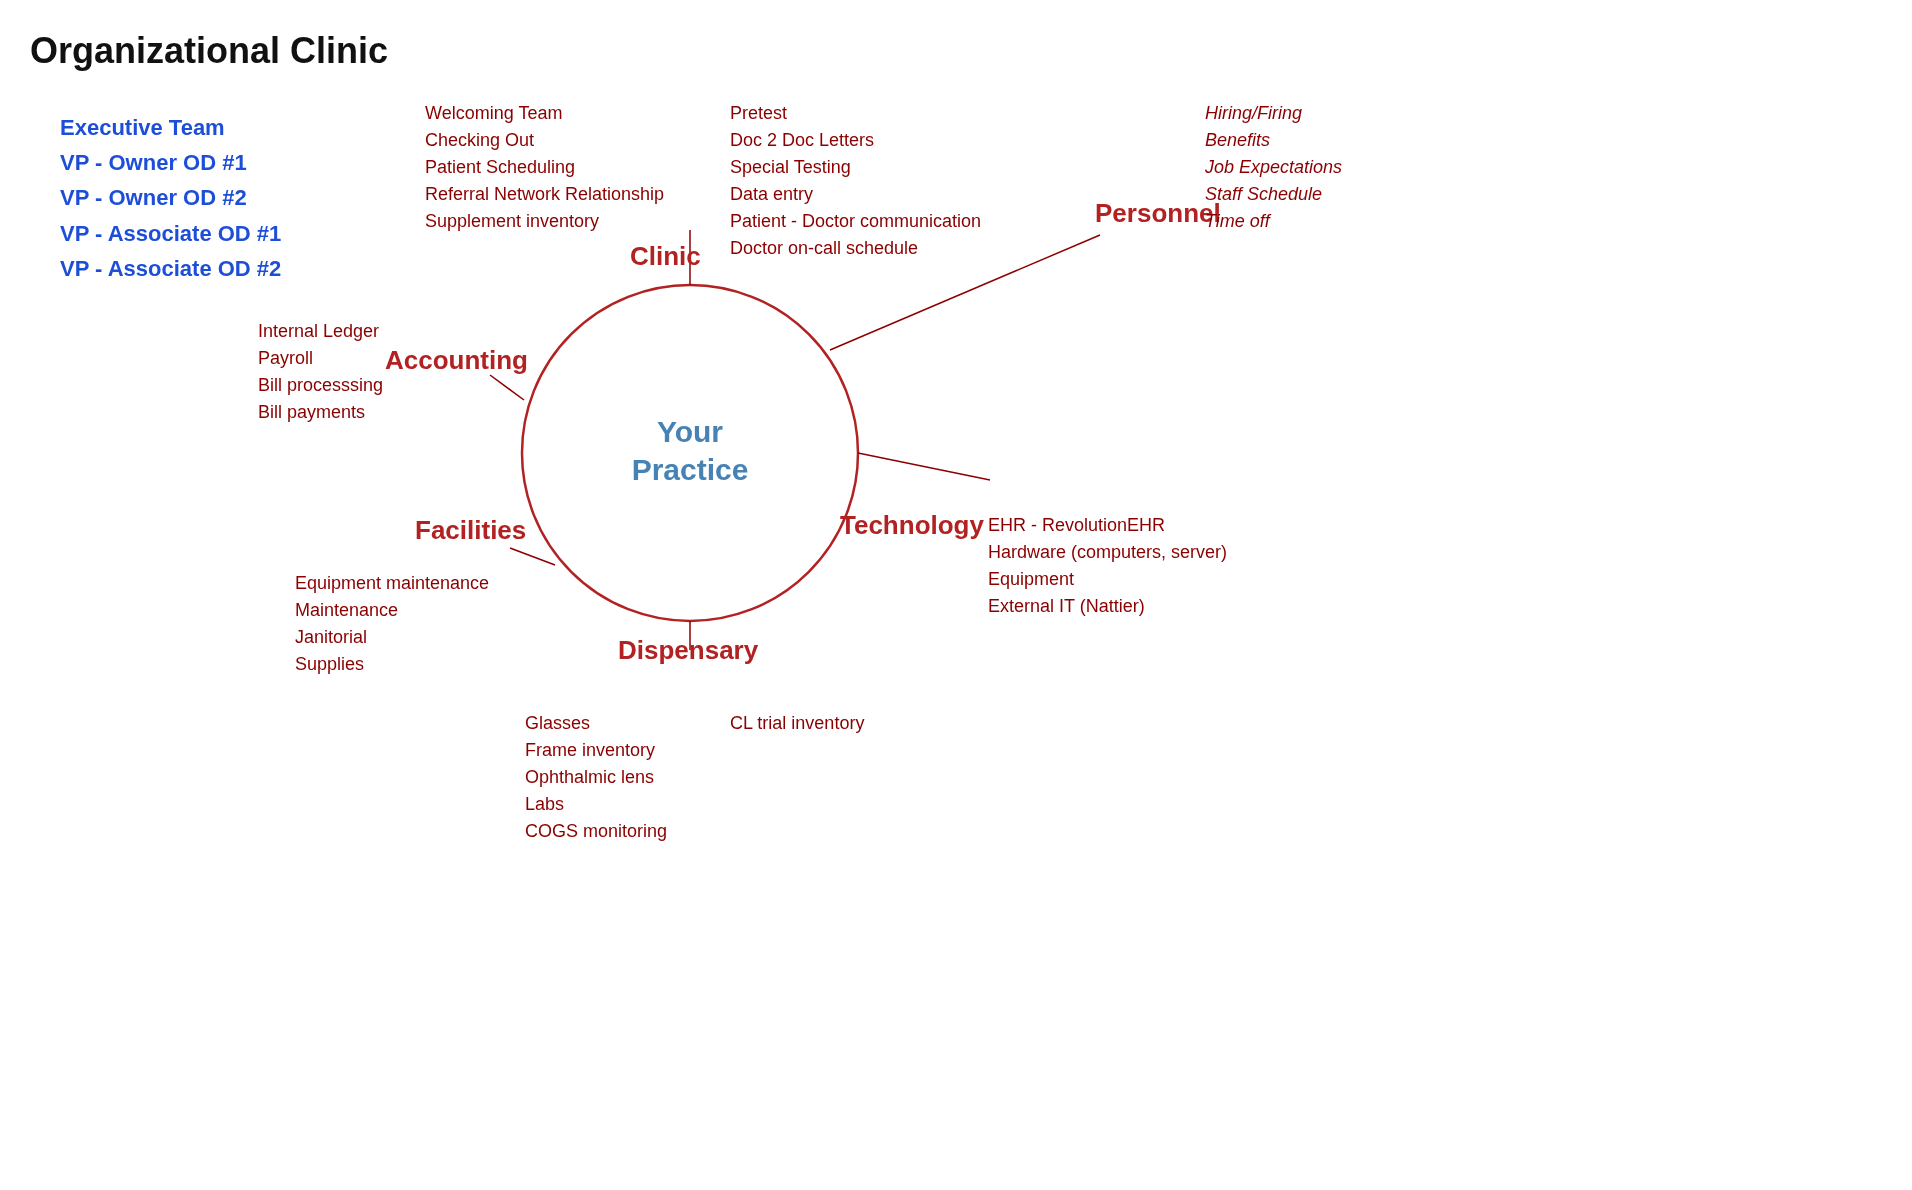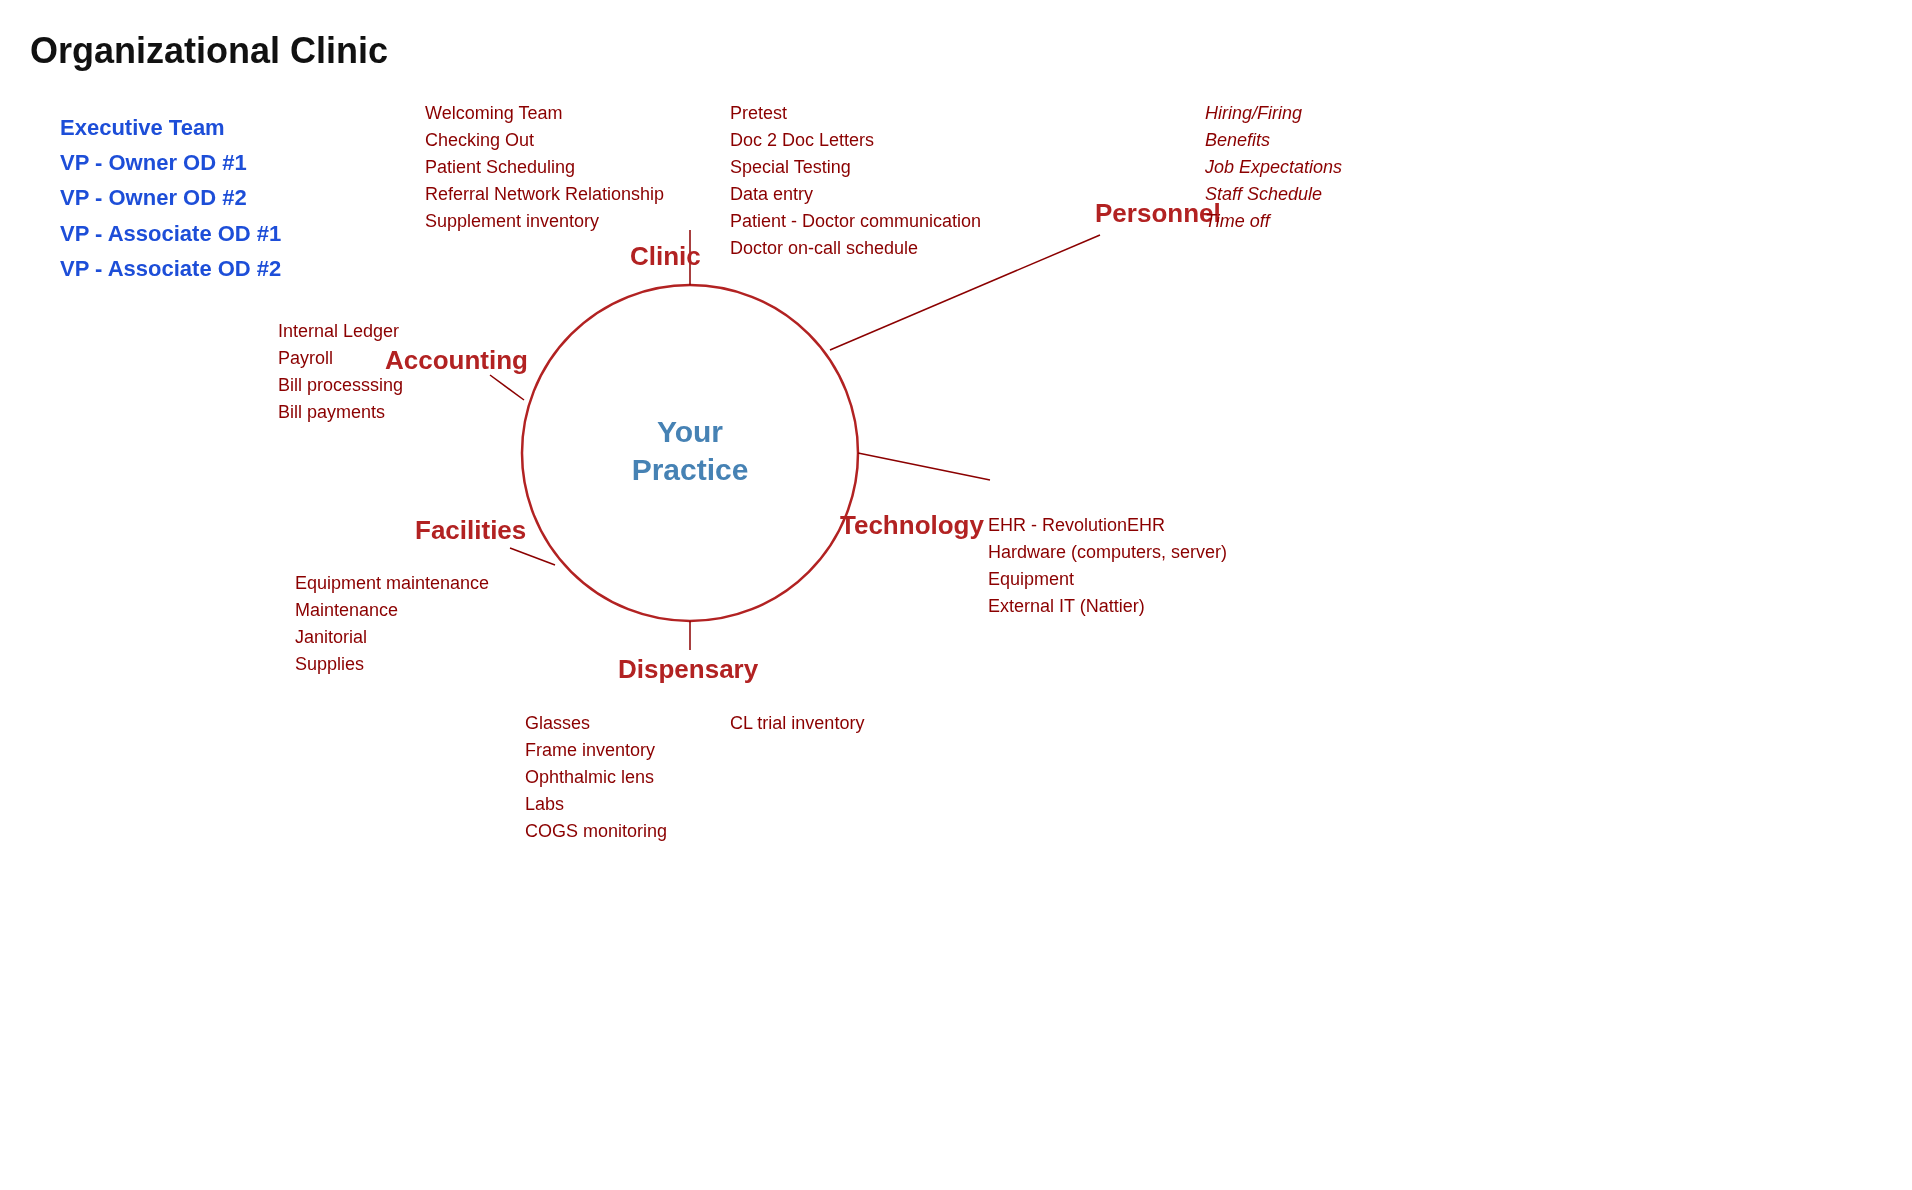--- a/index.html
+++ b/index.html
@@ -82,35 +82,35 @@
   <line x1="555" y1="565" x2="510" y2="548" stroke="#8b0000" stroke-width="1.5"></line>
 
   <line x1="690" y1="621" x2="690" y2="650" stroke="#8b0000" stroke-width="1.5"></line>
 </svg>
 
 <div class="cat-label" style="left:630px; top:200px;margin-top:41px;">Clinic</div>
 <div class="cat-label" style="left:1095px; top:198px;">Personnel</div>
 <div class="cat-label" style="left:385px; top:345px;">Accounting</div>
 <div class="cat-label" style="left:840px; top:510px;">Technology</div>
 <div class="cat-label" style="left:415px; top:515px;">Facilities</div>
-<div class="cat-label" style="left:618px; top:635px;margin-top:19px;">Dispensary</div>
+<div class="cat-label" style="left:618px; top:635px;">Dispensary</div>
 
 <div class="detail-text" style="left:425px; top:100px;">
   Welcoming Team<br>Checking Out<br>Patient Scheduling<br>Referral Network Relationship<br>Supplement inventory
 </div>
 
 <div class="detail-text" style="left:730px; top:100px;">
   Pretest<br>Doc 2 Doc Letters<br>Special Testing<br>Data entry<br>Patient - Doctor communication<br>Doctor on-call schedule
 </div>
 
 <div class="detail-text" style="left:1205px; top:100px;font-style:italic;">
   Hiring/Firing<br>Benefits<br>Job Expectations<br>Staff Schedule<br>Time off
 </div>
 
-<div class="detail-text" style="left:258px; top:318px;margin-left:20px;">
+<div class="detail-text" style="left:258px; top:318px;">
   Internal Ledger<br>Payroll<br>Bill processsing<br>Bill payments
 </div>
 
 <div class="detail-text" style="left:988px; top:512px;">
   EHR - RevolutionEHR<br>Hardware (computers, server)<br>Equipment<br>External IT (Nattier)
 </div>
 
 <div class="detail-text" style="left:295px; top:570px;">
   Equipment maintenance<br>Maintenance<br>Janitorial<br>Supplies
 </div>

